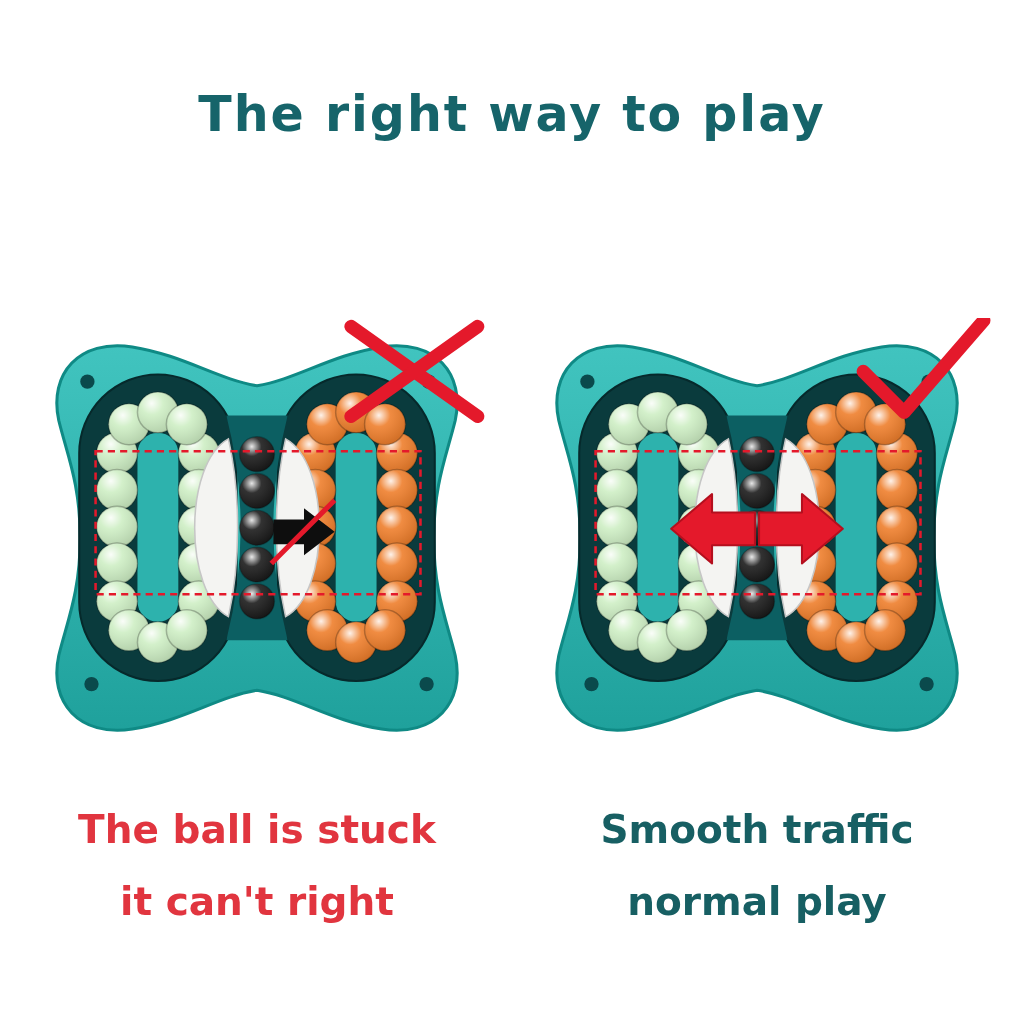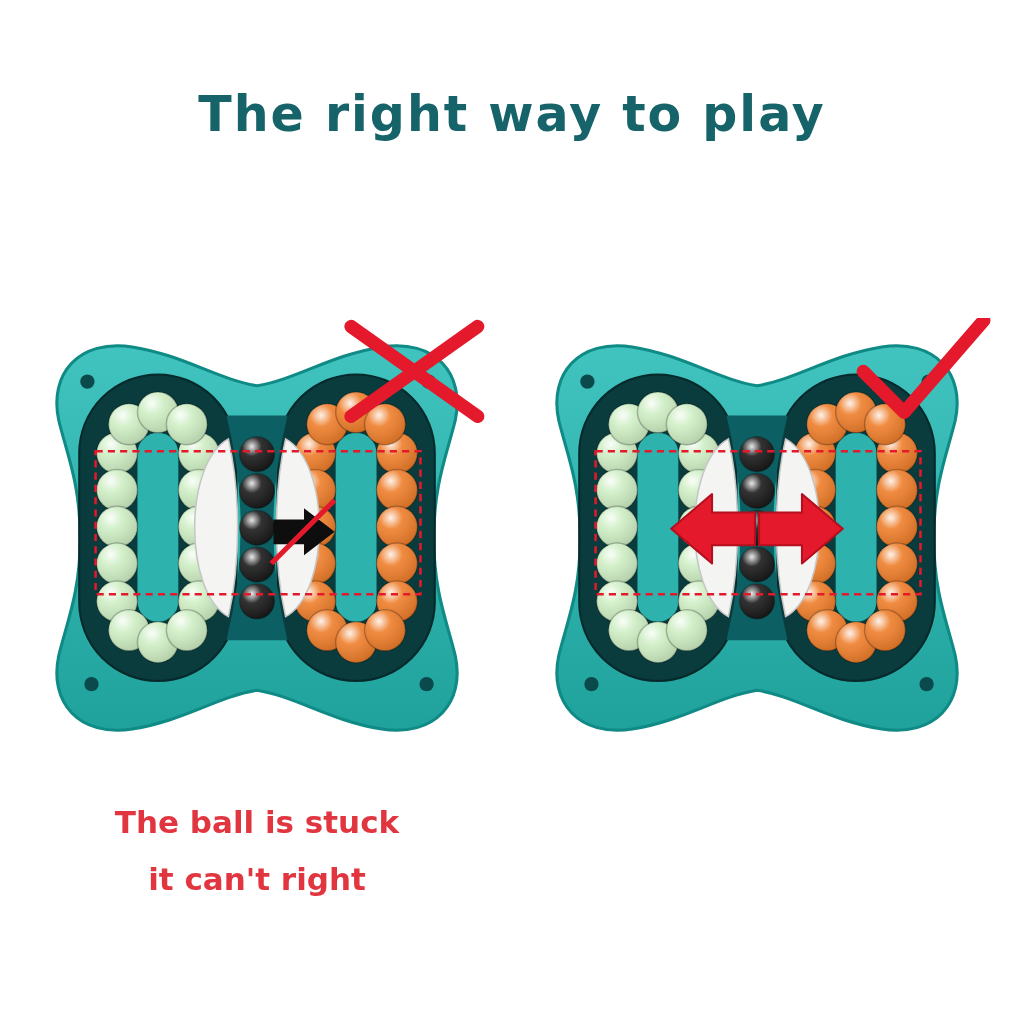--- a/index.html
+++ b/index.html
@@ -9,21 +9,21 @@
   }
   .page{position:absolute;inset:0;}
   .title{
     position:absolute;top:86px;left:0;width:1024px;margin:0;text-align:center;
     font-size:49px;font-weight:700;letter-spacing:2px;color:var(--title-text,#16646a);
   }
   .panel{position:absolute;width:470px;top:318px;}
   .panel-wrong{left:22px;}
   .panel-right{left:522px;}
   svg.toy{width:470px;height:440px;display:block;}
-  .caption{text-align:center;font-size:31px;font-weight:700;margin-top:36px;}
+  .caption{text-align:center;font-size:39px;font-weight:700;margin-top:36px;}
   .caption div{line-height:1.85;}
   .caption-wrong{color:var(--wrong-caption-text,#e1353f);}
   .caption-right{color:var(--right-caption-text,#175f63);}
   .defs-holder{position:absolute;width:0;height:0;}
 </style>
 </head>
 <body>
 
 <svg class="defs-holder" aria-hidden="true">
   <defs>
@@ -266,16 +266,18 @@
       <rect x="72" y="130" width="318" height="140" fill="none" stroke="var(--mark-red)" stroke-width="2.5" stroke-dasharray="7 5"></rect>
       <g fill="var(--mark-red)" stroke="#b40f1e" stroke-width="2" stroke-linejoin="round">
         <polygon points="146,206 186,172 186,190 228,190 228,222 186,222 186,240"></polygon>
         <polygon points="314,206 274,172 274,190 232,190 232,222 274,222 274,240"></polygon>
       </g>
       <g>
         <polyline points="334,52 374,92 452,2" fill="none" stroke="var(--mark-red)" stroke-width="13" stroke-linecap="round" stroke-linejoin="round"></polyline>
       </g>
     </svg>
     <div class="caption caption-right">
+      <div>Smooth traffic</div>
+      <div>normal play</div>
     </div>
   </div>
 
 </div>
 
 </body></html>

